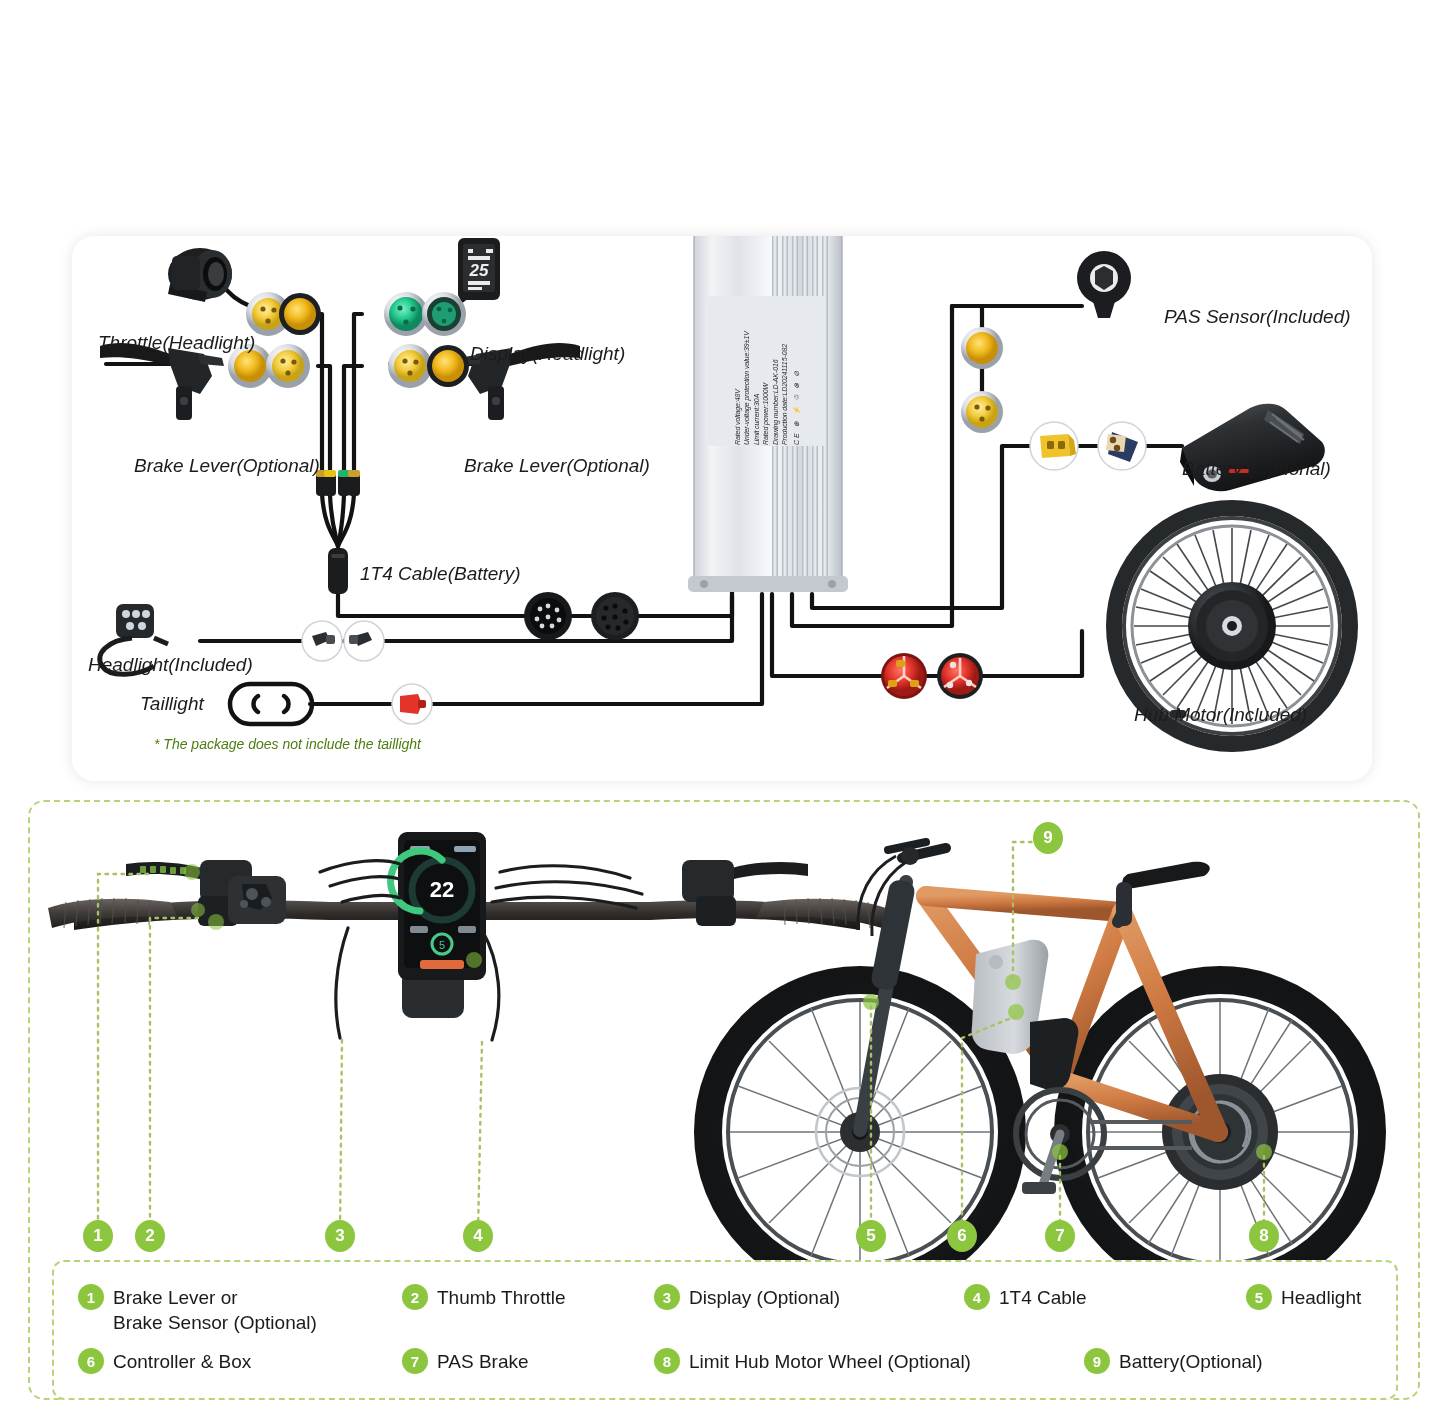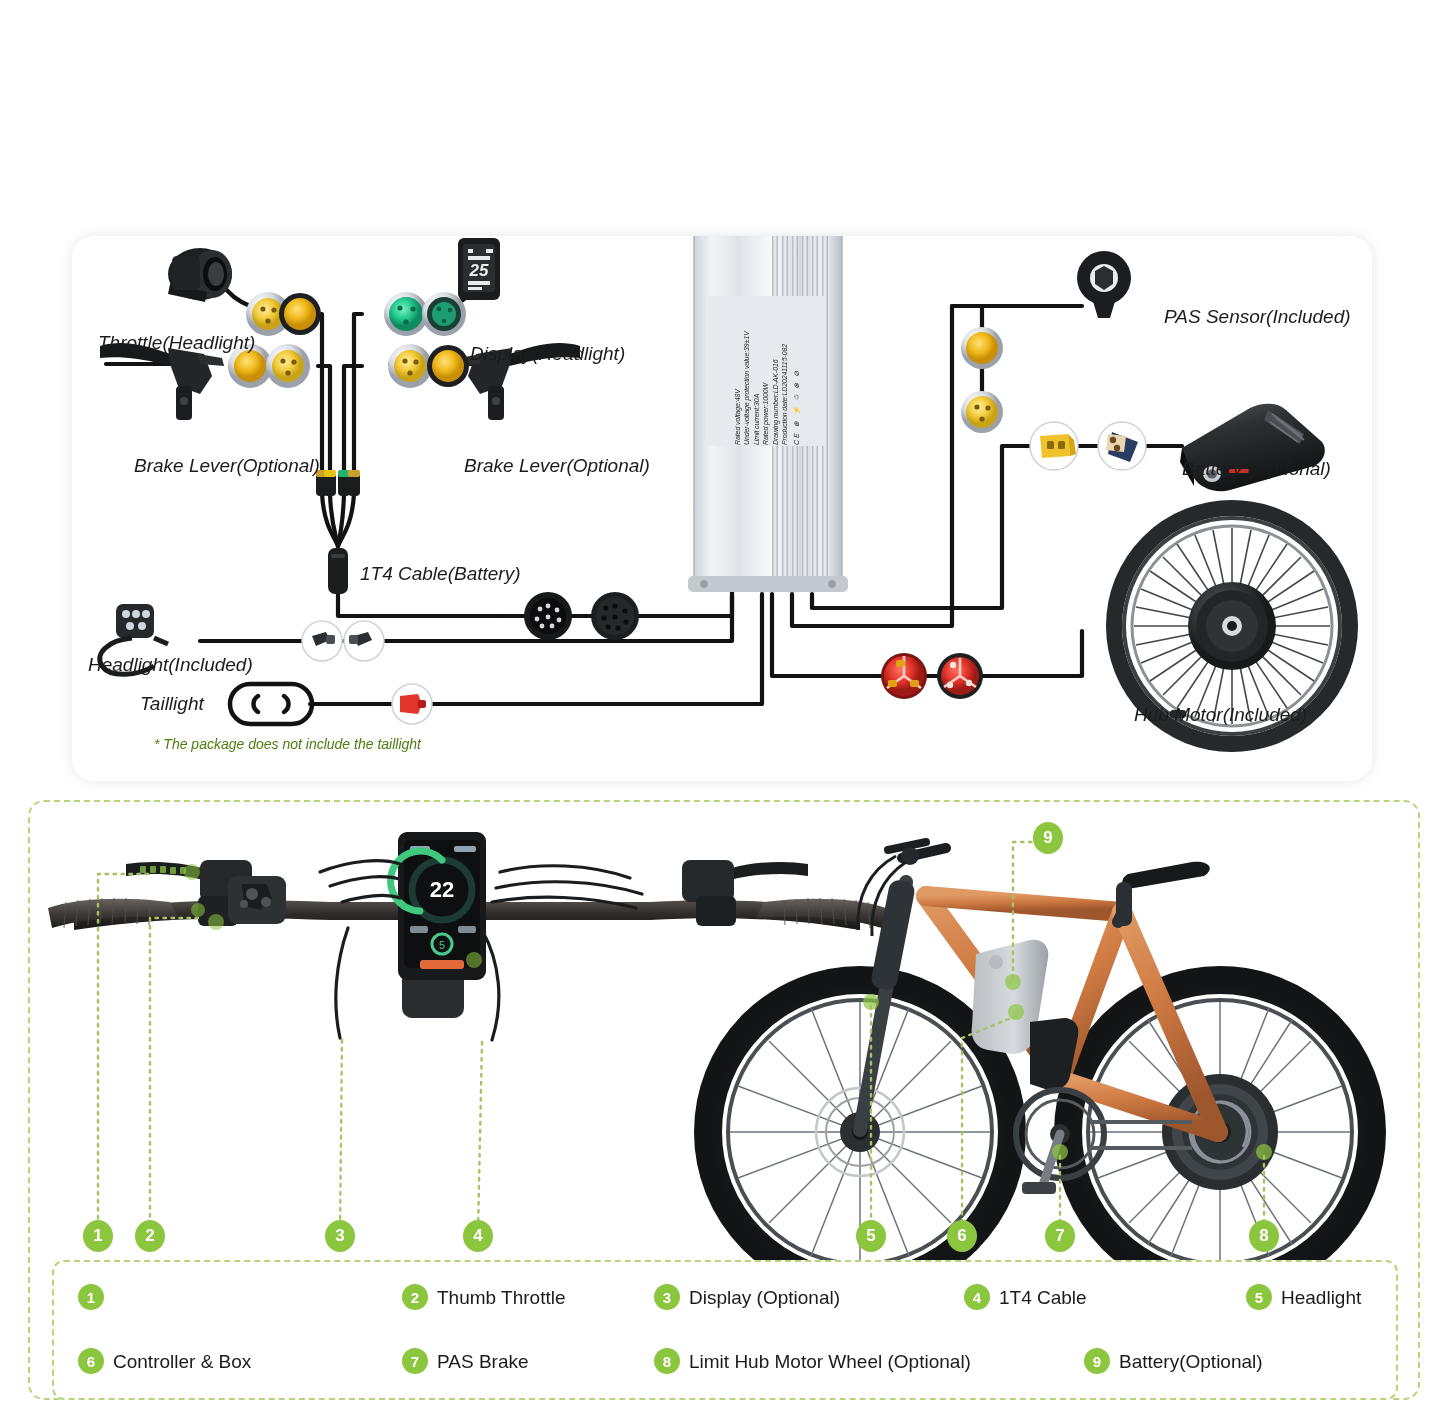--- a/index.html
+++ b/index.html
@@ -754,20 +754,22 @@
     <div class="callout-badge" style="left:826px; top:418px;">5</div>
     <div class="callout-badge" style="left:917px; top:418px;">6</div>
     <div class="callout-badge" style="left:1015px; top:418px;">7</div>
     <div class="callout-badge" style="left:1219px; top:418px;">8</div>
     <div class="callout-badge" style="left:1003px; top:20px;">9</div>
   </div>
 
   <div class="legend-box">
     <div class="legend-item" style="left:24px; top:22px;">
       <div class="num-badge">1</div>
+      <div class="legend-text" style="white-space:pre-line;">Brake Lever or
+Brake Sensor (Optional)</div>
     </div>
     <div class="legend-item" style="left:348px; top:22px;">
       <div class="num-badge">2</div>
       <div class="legend-text">Thumb Throttle</div>
     </div>
     <div class="legend-item" style="left:600px; top:22px;">
       <div class="num-badge">3</div>
       <div class="legend-text">Display (Optional)</div>
     </div>
     <div class="legend-item" style="left:910px; top:22px;">

